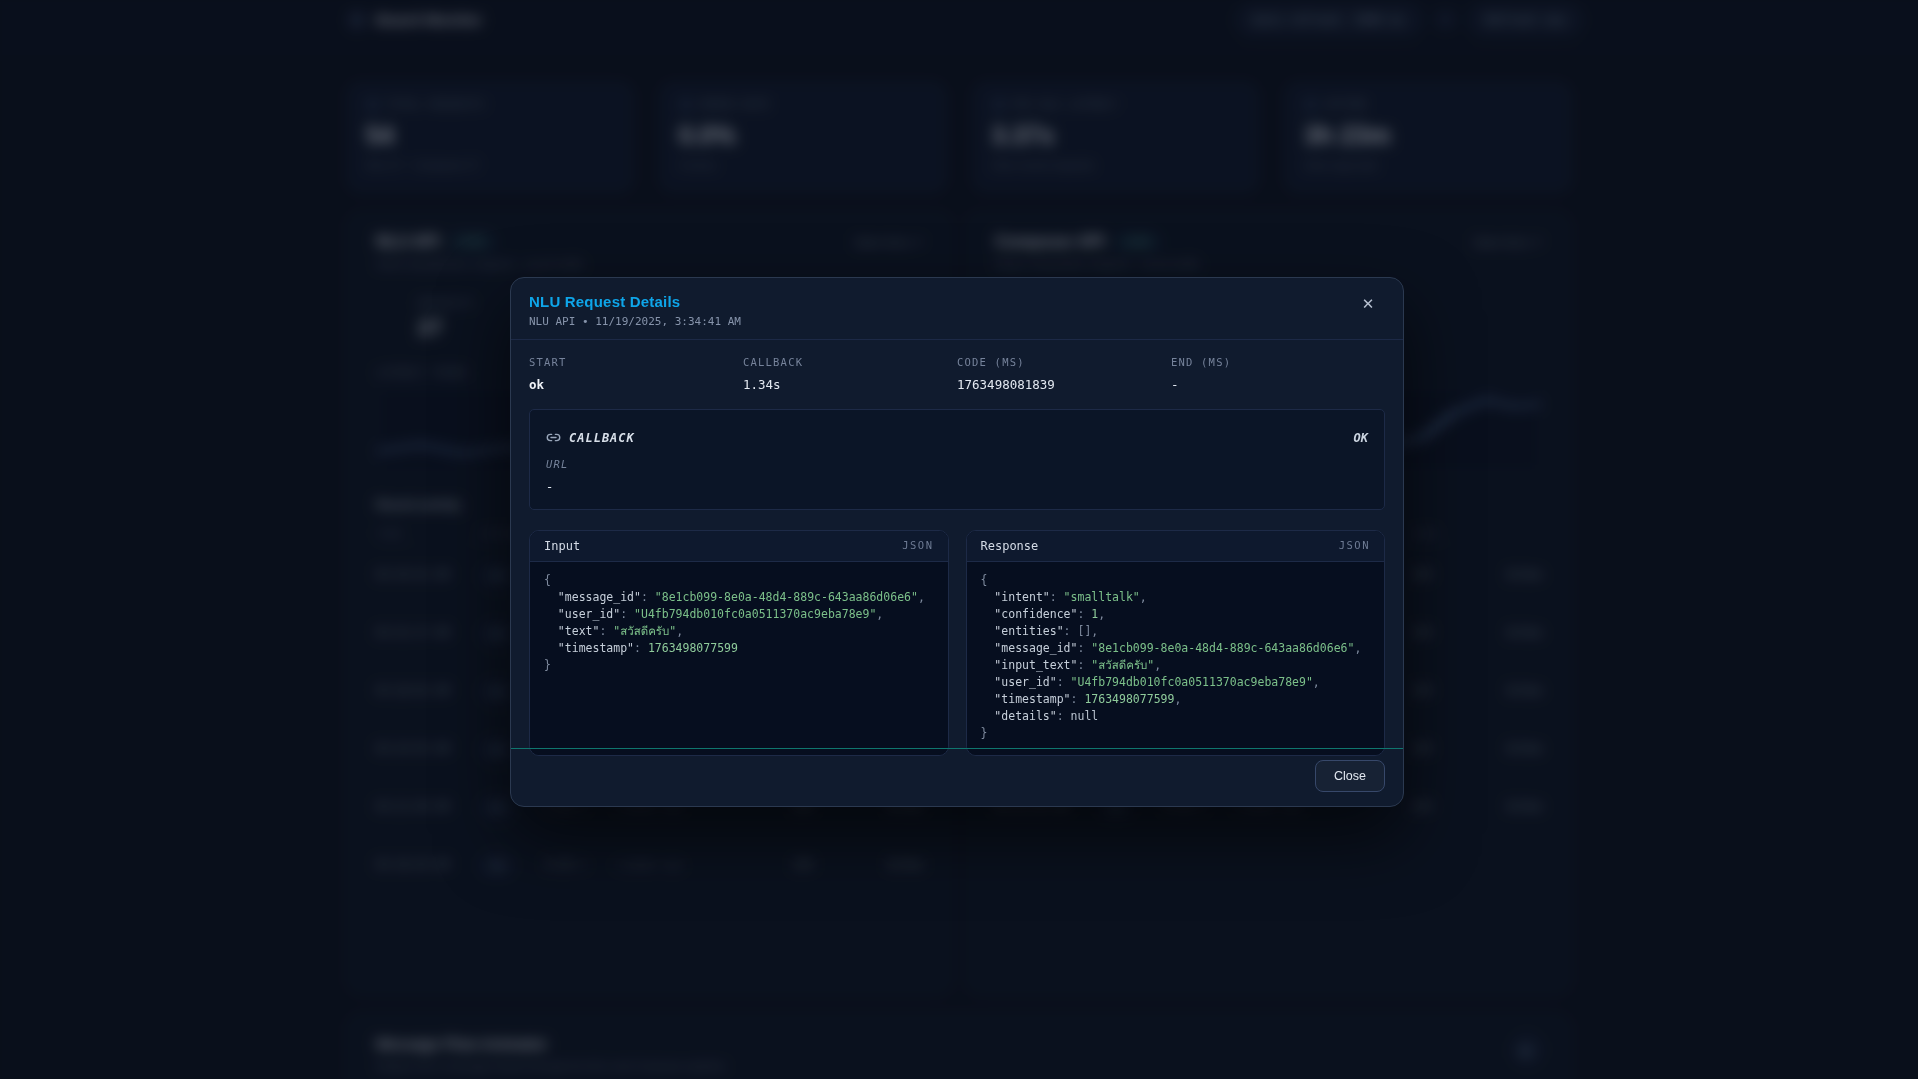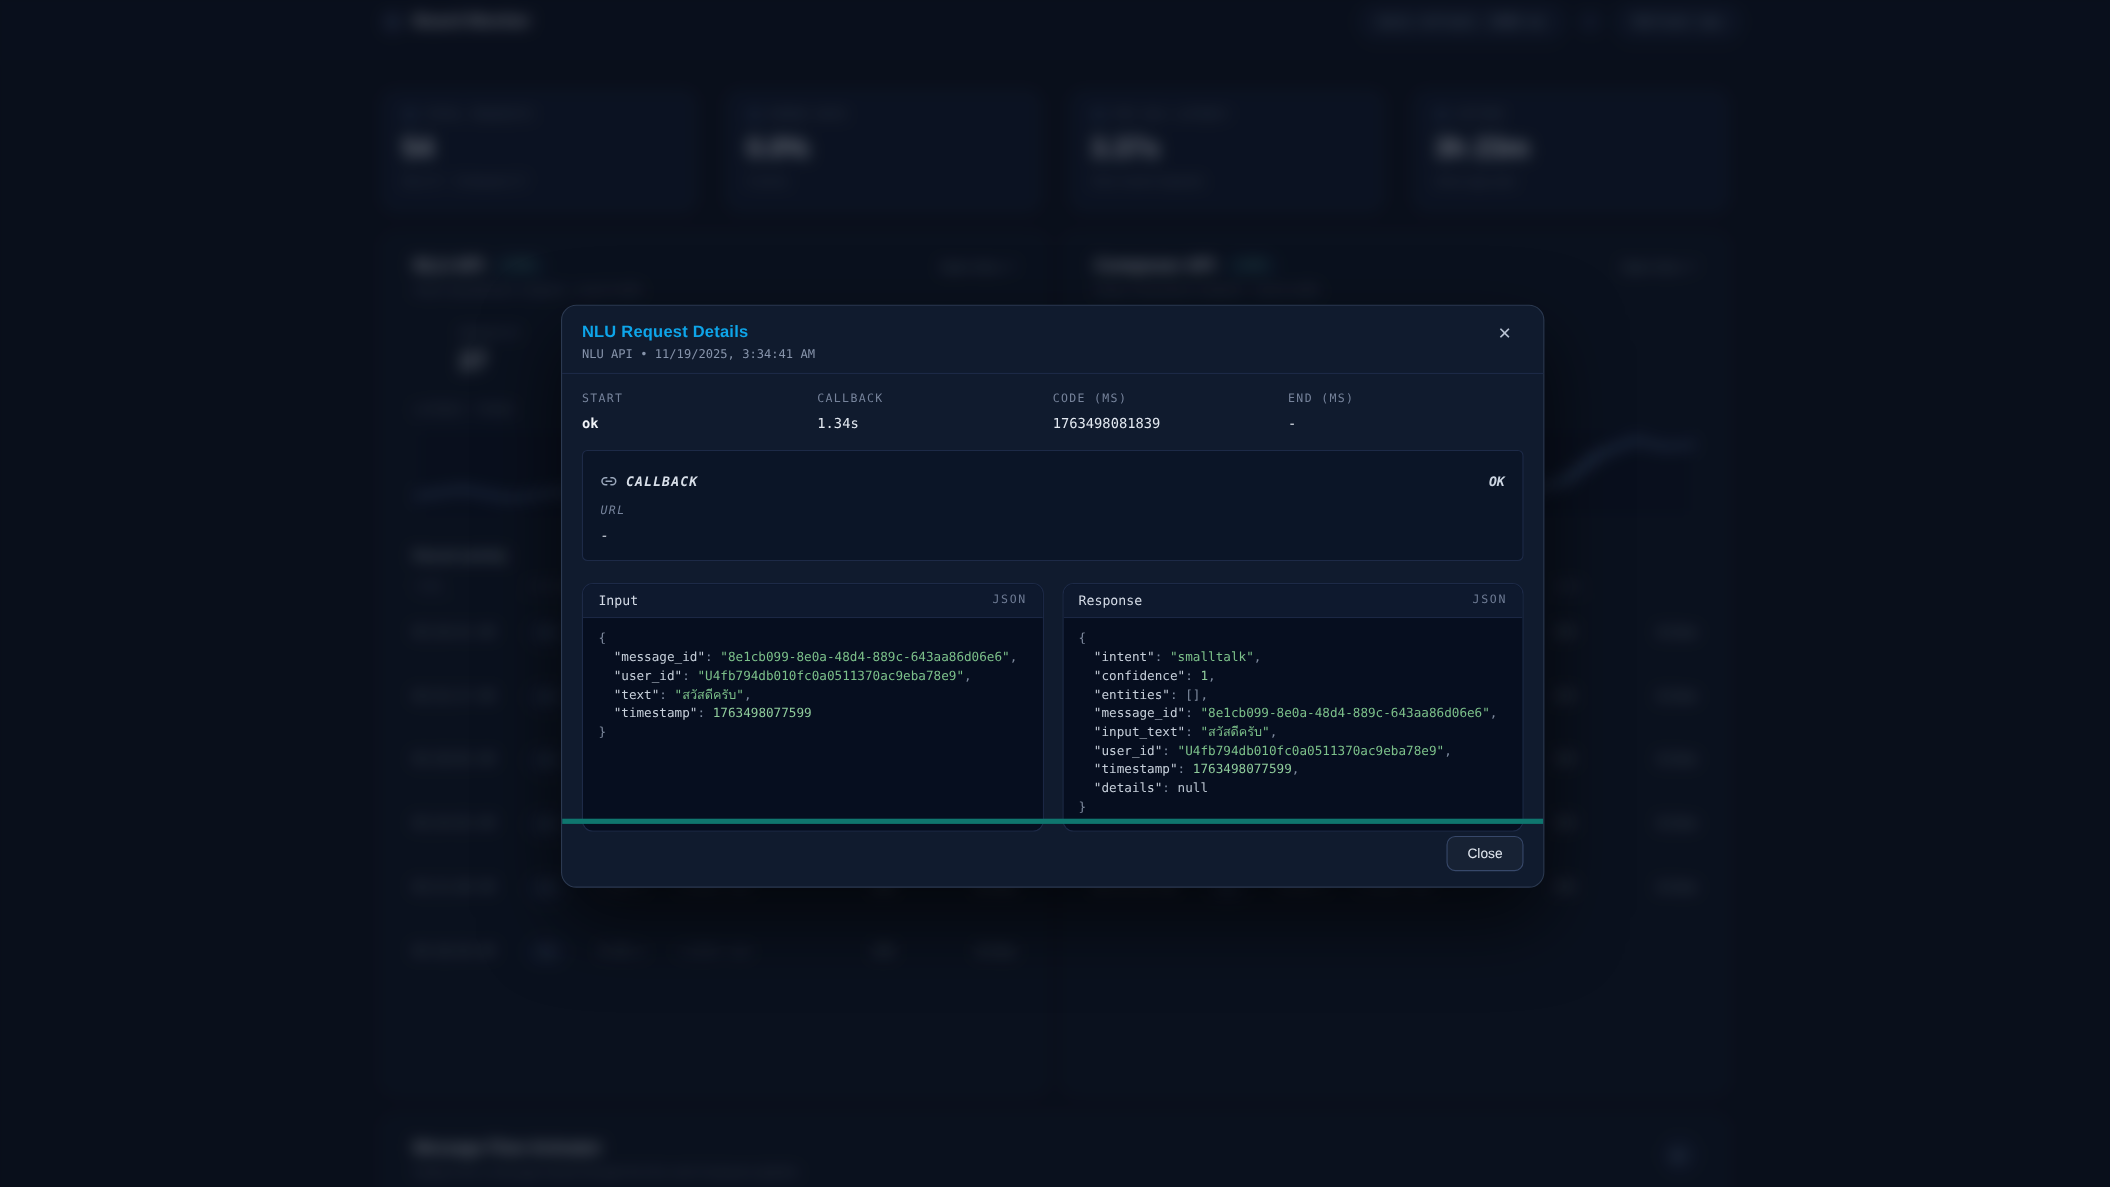--- a/index.html
+++ b/index.html
@@ -95,21 +95,21 @@
                background:#0e192e; border-bottom:1px solid #1d2a47; }
   .code-title { font-family:"DejaVu Sans Mono", monospace; font-size:12px; color:#d4dbe6; }
   .code-badge { font-family:"DejaVu Sans Mono", monospace; font-size:10.5px; letter-spacing:1.5px; color:#6e7b94; }
   .code-body { height:193px; padding:10px 14px; background:#060e1f; overflow:hidden; }
   .code-body pre { font-family:"DejaVu Sans Mono", monospace; font-size:11.5px; line-height:17px; color:#7f8b9f; white-space:pre; }
   .tok-key { color:#c6cfda; }
   .tok-str { color:#7cc08a; }
   .tok-num { color:#8fcb9b; }
   .tok-null { color:#b9c3cf;text-align:center; }
 
-  .modal-footer { position:absolute; left:0; right:0; bottom:0; border-top:5px solid #0f766e;
+  .modal-footer { position:absolute; left:0; right:0; bottom:0; border-top:1px solid #0f766e;
                   padding:11px 18px 14px; display:flex; justify-content:flex-end;
                   border-radius:0 0 14px 14px; }
   .close-btn { font-family:"Liberation Sans", sans-serif; font-size:12.5px; color:#e3e9f1;
                background:rgba(255,255,255,0.03); border:1px solid #37486a; border-radius:8px;
                padding:8px 18px; cursor:pointer; }
 </style>
 </head>
 <body>
 
 <div class="stage">

